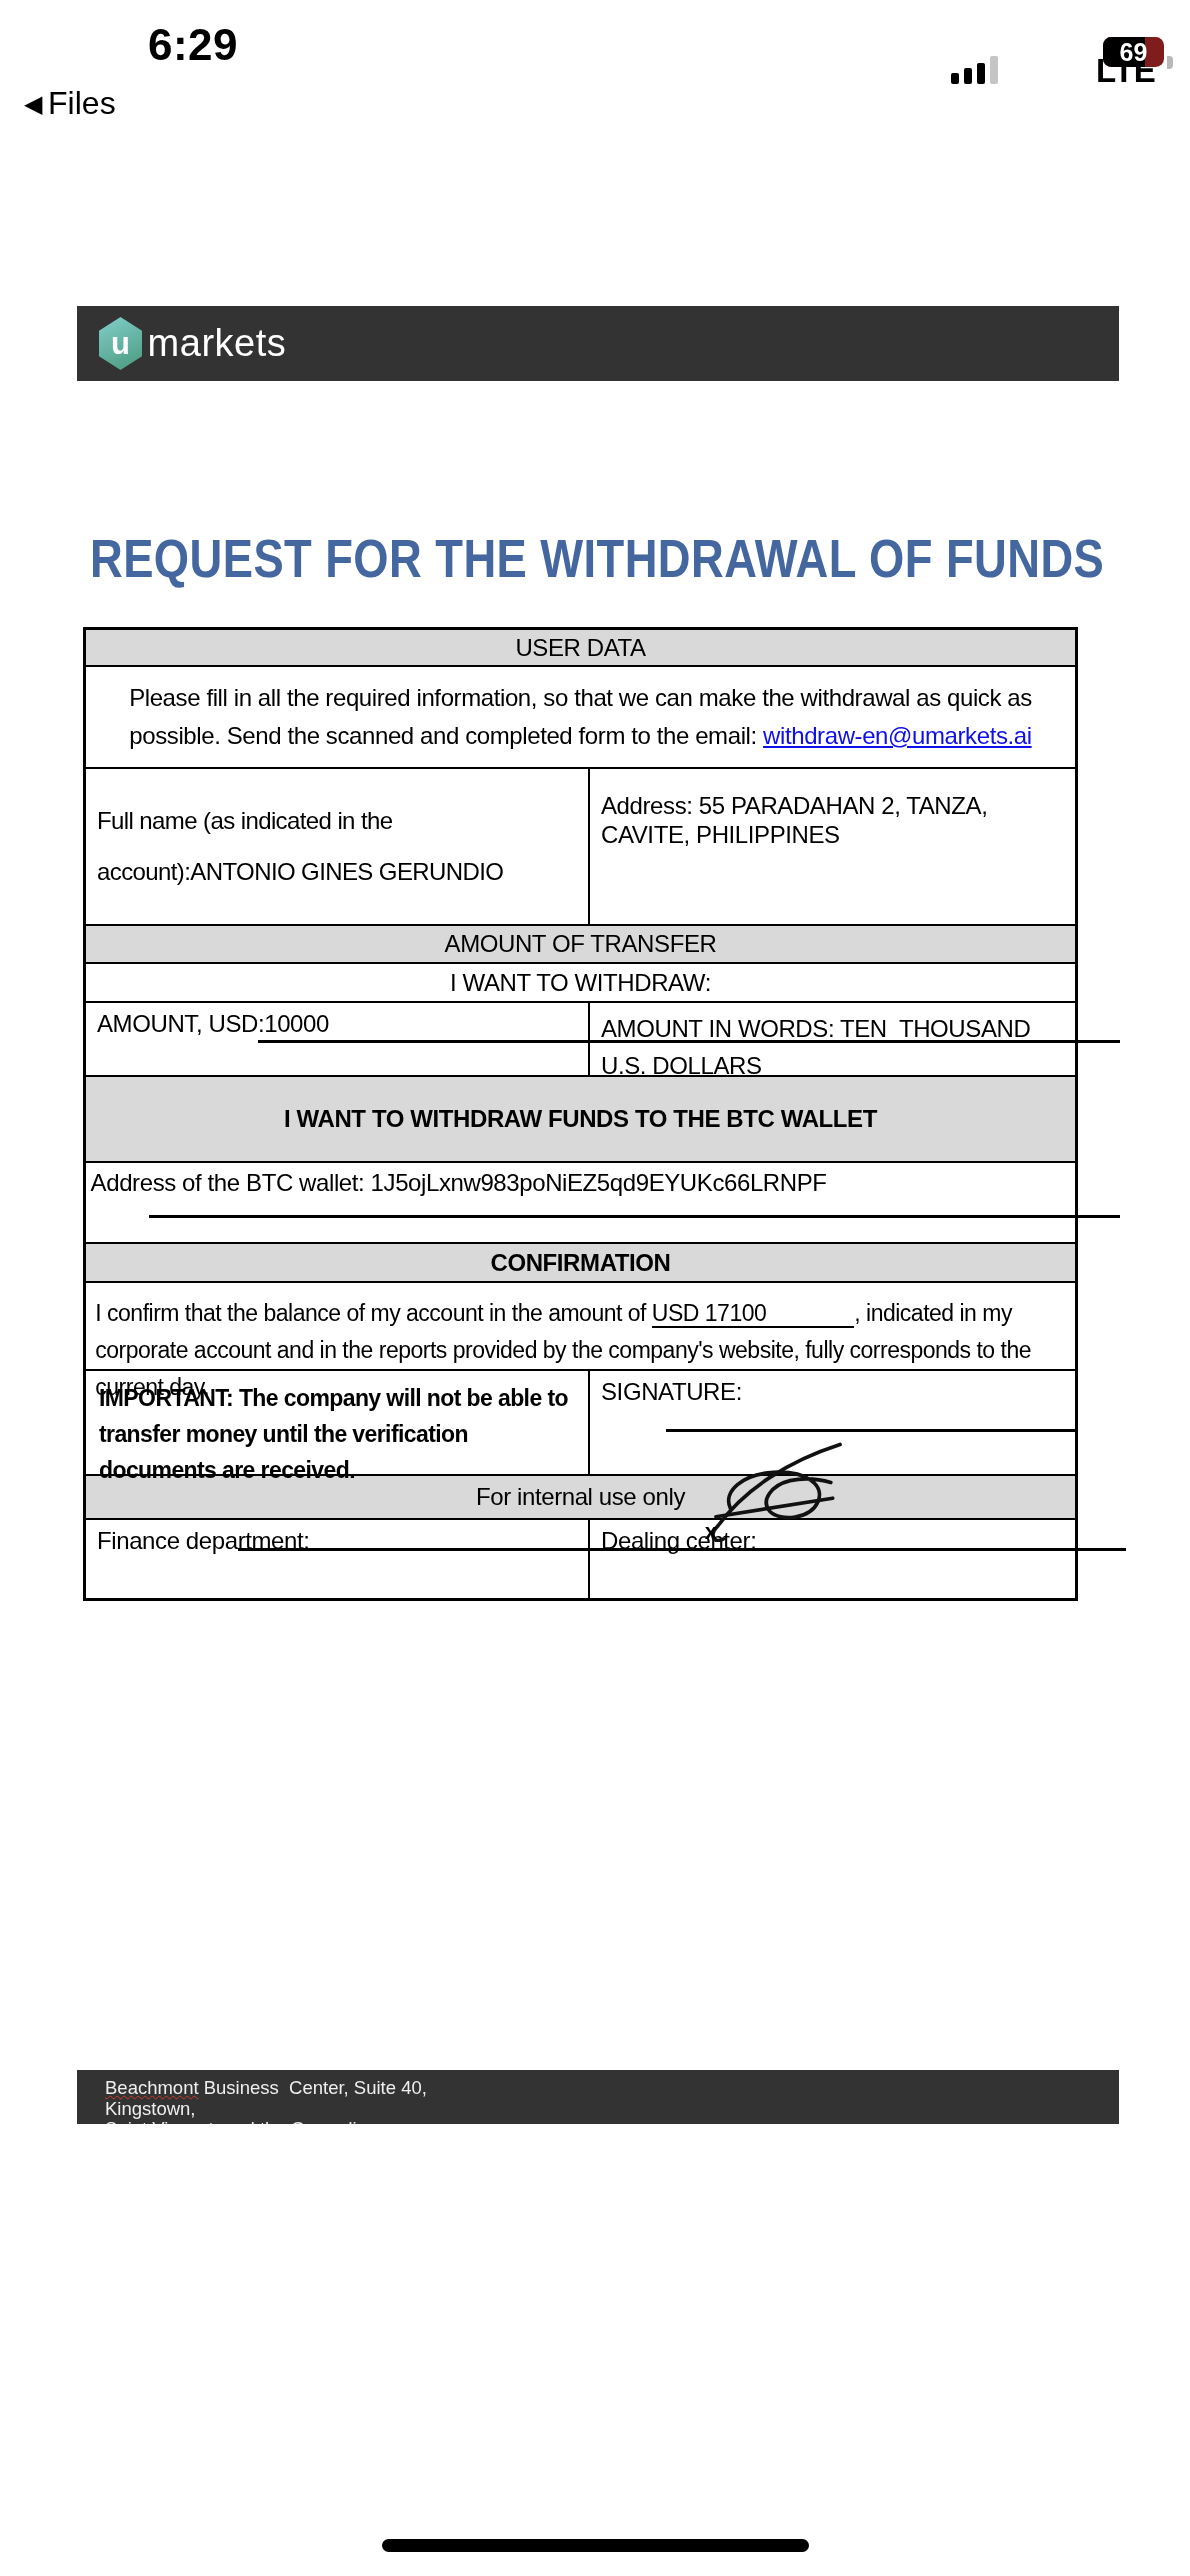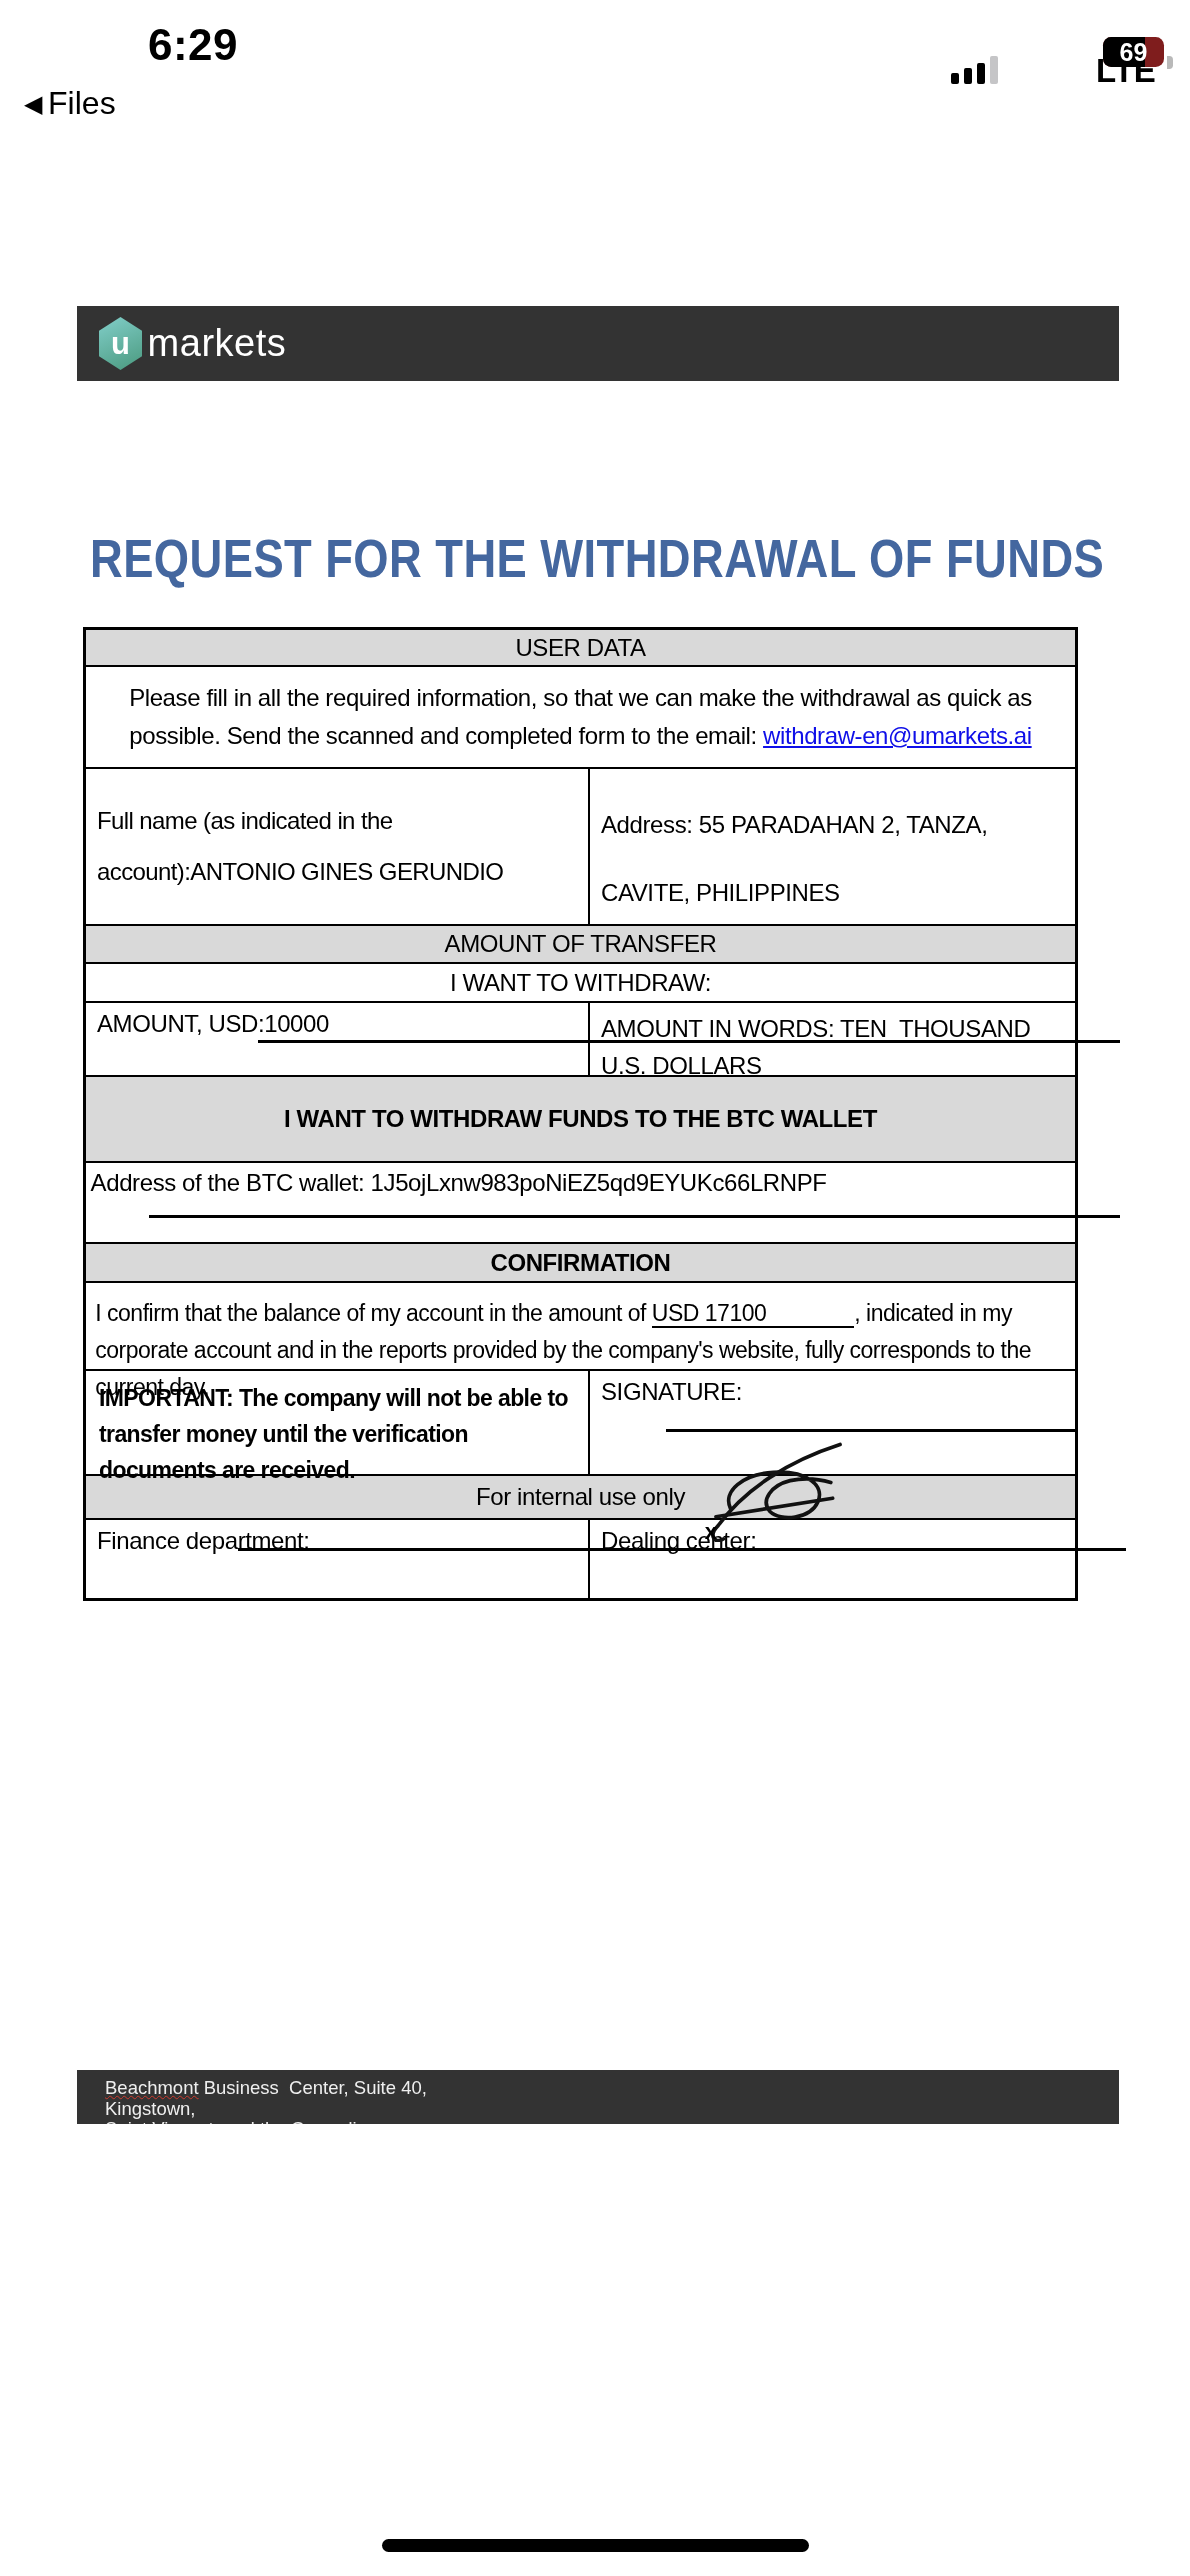--- a/index.html
+++ b/index.html
@@ -56,21 +56,21 @@
   .r-btchdr     { height:86px; font-weight:700; }
   .r-btcaddr    { height:81px; }
   .r-confhdr    { height:39px; font-weight:700; }
   .r-conftext   { height:88px; display:block; padding:12px 9.3px 0 9.3px; line-height:37px;
                   font-size:23px; letter-spacing:-0.5px; }
   .r-important  { height:105px;align-items:center; }
   .r-internal   { height:44px; }
   .r-deps       { height:78px; }
 
   .cell-name   { padding:26px 3.7px 0 11px; line-height:51px; letter-spacing:-0.6px; }
-  .cell-addr   { padding:22px 9.3px 0 11px; line-height:68px; }
+  .cell-addr   { padding:22px 9.3px 0 11px; line-height:29px; }
   .cell-amt    { padding:7.4px 3.7px 0 11px; }
   .cell-words  { padding:7.4px 7.4px 0 11px; line-height:37px; white-space:pre-wrap; }
   .cell-btc    { padding:5.6px 3.7px 0 4.6px; }
   .cell-important { padding:9.3px 5.6px 0 13px; font-weight:700; line-height:36px;
                   font-size:23px; letter-spacing:-0.6px; }
   .cell-sig    { position:relative; padding:7.4px 3.7px 0 11px; }
   .cell-dep    { padding:7.4px 3.7px 0 11px; }
   .u-amount    { border-bottom:2.8px solid #000; padding-right:88px; }
 
   

